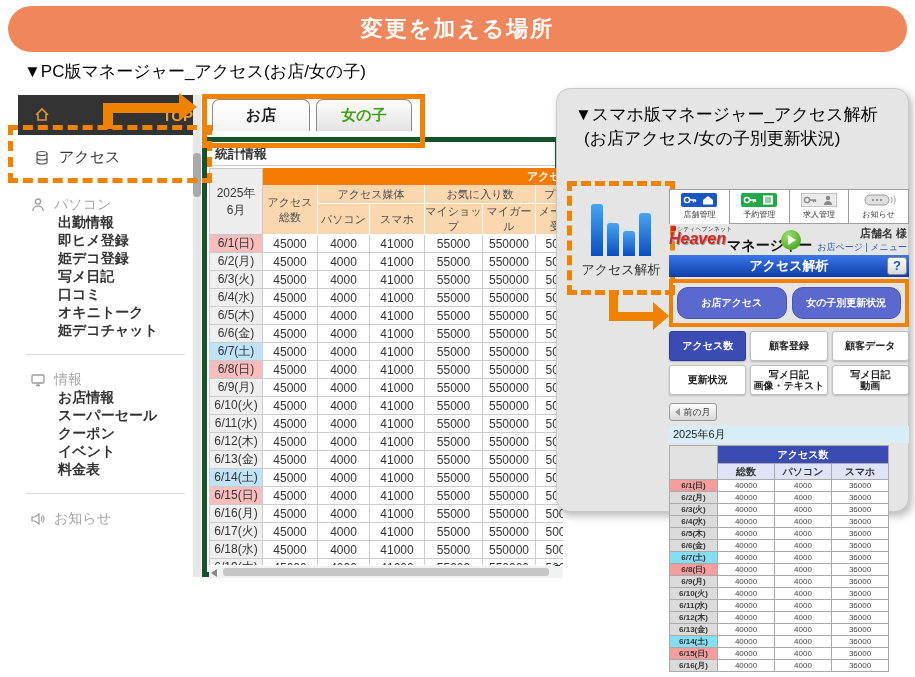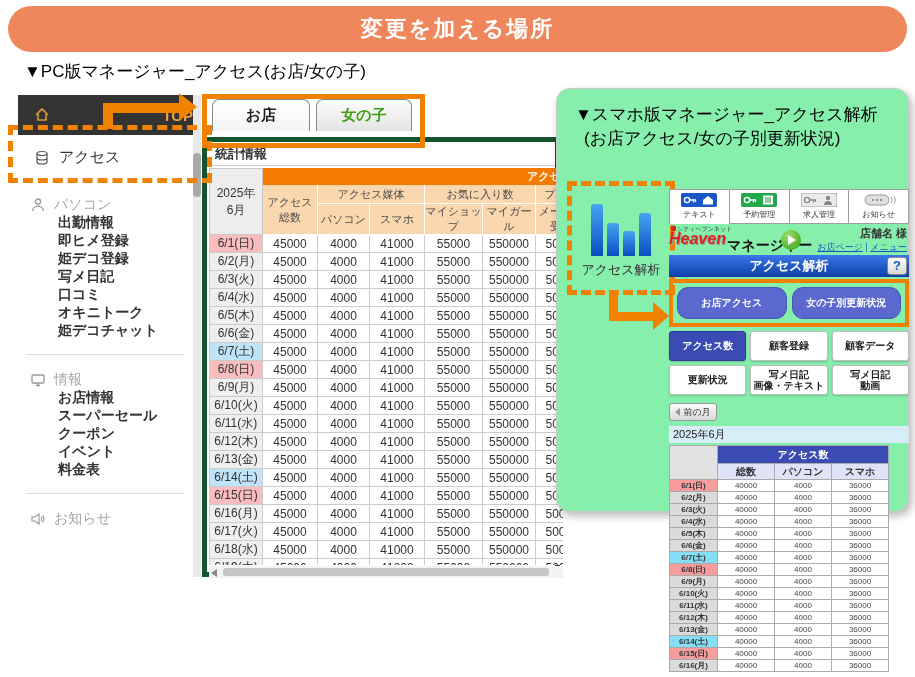--- a/index.html
+++ b/index.html
@@ -56,21 +56,21 @@
   .pc td{border:1px solid #CCC;font-size:12px;text-align:center;color:#333;height:17px;padding:0;}
   .pc td.d-wd{background:#EFEFEF;}
   .pc td.d-sat{background:#BFE4F9;}
   .pc td.d-sun{background:#F9BDBD;}
   .pc td.val{background:#fff;}
   .hscroll{position:absolute;left:2px;top:424px;width:354px;height:12px;background:#F2F2F2;}
   .hs-arrow{position:absolute;left:2px;top:3px;width:0;height:0;border-top:4px solid transparent;
             border-bottom:4px solid transparent;border-right:6px solid #888;}
   .hs-thumb{position:absolute;left:14px;top:2px;width:326px;height:8px;background:#C6C6C6;border-radius:3px;}
   
-  .card{position:absolute;left:556px;top:88px;width:353px;height:424px;background:#86efac;
+  .card{position:absolute;left:556px;top:88px;width:353px;height:424px;background:#e5e5e5;
         border:1px solid #C8C8C8;border-radius:14px;box-shadow:3px 4px 9px rgba(0,0,0,.28);
         z-index:10;box-sizing:border-box;}
   .sp-t1{position:absolute;left:18px;top:14px;font-size:17px;color:#000;}
   .sp-t2{position:absolute;left:27px;top:38px;font-size:17px;color:#000;}
   .dash-icon{position:absolute;left:10px;top:92px;width:108px;height:114px;border:5px dashed #F08200;box-sizing:border-box;}
   .chart-icon{margin:12px auto 5px auto;width:68px;height:58px;display:flex;align-items:flex-end;
               justify-content:center;gap:4px;}
   .chart-icon i{display:block;width:12px;border-radius:3px 3px 0 0;
                 background:linear-gradient(180deg,#47A5F2,#0A4EC0);}
   .ci-label{text-align:center;font-size:13px;color:#333;}
@@ -92,21 +92,21 @@
   .logo-heaven{position:absolute;left:0;top:6px;font-size:16px;font-weight:bold;font-style:italic;
                color:#D6281E;text-shadow:1px 1px 0 #999;}
   .logo-mgr{position:absolute;left:58px;top:13px;font-size:14px;font-weight:bold;color:#111;}
   .play{position:absolute;left:112px;top:6px;width:20px;height:20px;border-radius:50%;
         background:radial-gradient(circle at 35% 30%,#9FE06B,#2F9B0E);display:flex;
         align-items:center;justify-content:center;}
   .play i{width:0;height:0;border-top:5px solid transparent;border-bottom:5px solid transparent;
           border-left:8px solid #fff;margin-left:2px;}
   .shop-name{position:absolute;right:2px;top:2px;font-size:11px;font-weight:bold;color:#333;}
   .shop-links{position:absolute;right:2px;top:17px;font-size:9px;color:#1A56C4;}
-  .shop-links a{color:#1A56C4;text-decoration:underline;cursor:pointer;}
+  .shop-links a{color:#1A56C4;cursor:pointer;}
   .pblue{height:22px;background:linear-gradient(#3C76E8,#0D3FA8);position:relative;
          text-align:center;color:#fff;font-weight:bold;font-size:13px;line-height:22px;}
   .help-btn{position:absolute;right:2px;top:2px;width:20px;height:18px;box-sizing:border-box;
             background:linear-gradient(#FFF,#D8D8D8);border:1px solid #888;border-radius:3px;
             color:#1A56C4;font-weight:bold;font-size:13px;line-height:16px;text-align:center;cursor:pointer;}
   .obox{margin-top:2px;border:4px solid #F08200;padding:4px;display:flex;gap:5px;}
   .main-btn{flex:1;height:30px;background:#5B69CE;border:1px solid #4756B5;border-radius:11px;
             color:#fff;font-weight:bold;font-size:10px;display:flex;align-items:center;
             justify-content:center;cursor:pointer;}
   .subgrid{margin-top:4px;display:grid;grid-template-columns:repeat(3,1fr);gap:4px;}
@@ -445,21 +445,21 @@
 
     <div class="phone">
       <div class="pnav">
         <div class="pnav-tab active">
           <svg width="36" height="14" viewBox="0 0 36 14">
               <rect x="0" y="0" width="36" height="14" rx="2" fill="#1A56C4"></rect>
               <circle cx="6" cy="7" r="2.6" stroke="#fff" fill="none" stroke-width="1.4"></circle>
               <path d="M8.6 7 H15 M12.5 7 V9.5 M14.5 7 V9" stroke="#fff" stroke-width="1.3"></path>
               <path d="M22 7 L27 3 L32 7 V11.5 H22 Z" fill="#fff"></path>
             </svg>
-          <div>テキスト</div>
+          <div>店舗管理</div>
         </div>
         <div class="pnav-tab">
           <svg width="36" height="14" viewBox="0 0 36 14">
               <rect x="0" y="0" width="36" height="14" rx="2" fill="#21A84A"></rect>
               <circle cx="6" cy="7" r="2.6" stroke="#fff" fill="none" stroke-width="1.4"></circle>
               <path d="M8.6 7 H15 M12.5 7 V9.5 M14.5 7 V9" stroke="#fff" stroke-width="1.3"></path>
               <rect x="22" y="2.5" width="10" height="9" fill="#fff"></rect>
               <path d="M24 5 H30 M24 7 H30 M24 9 H30" stroke="#21A84A" stroke-width="1"></path>
             </svg>
           <div>予約管理</div>

